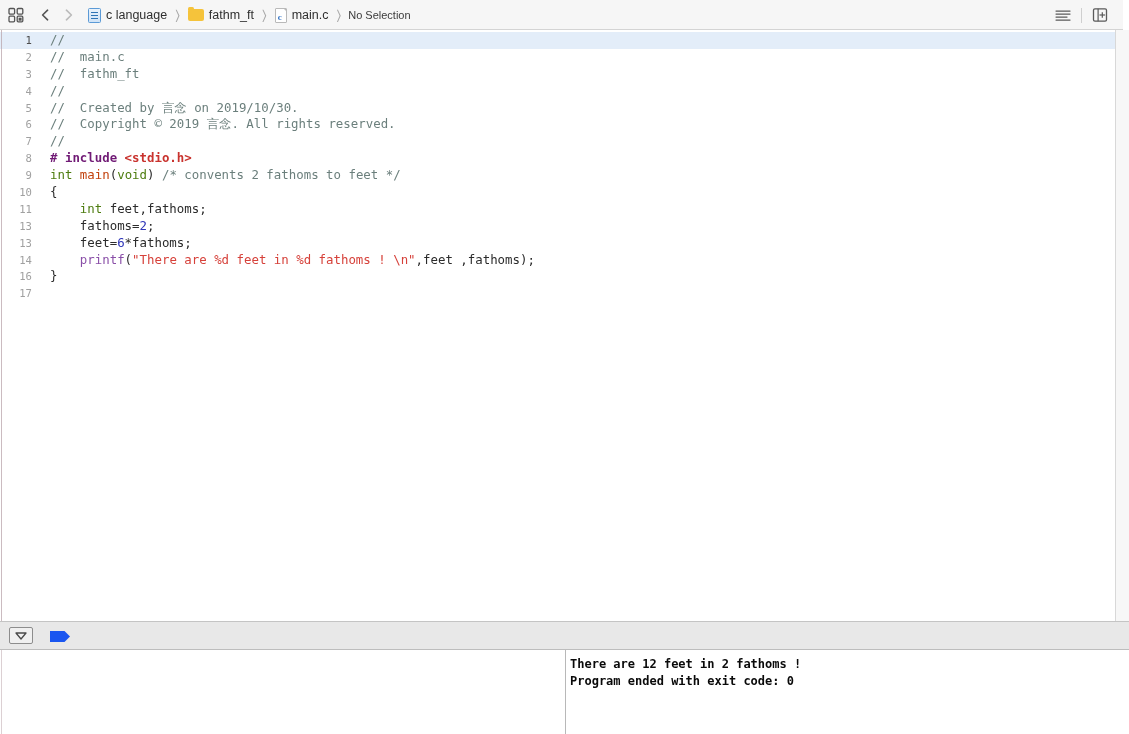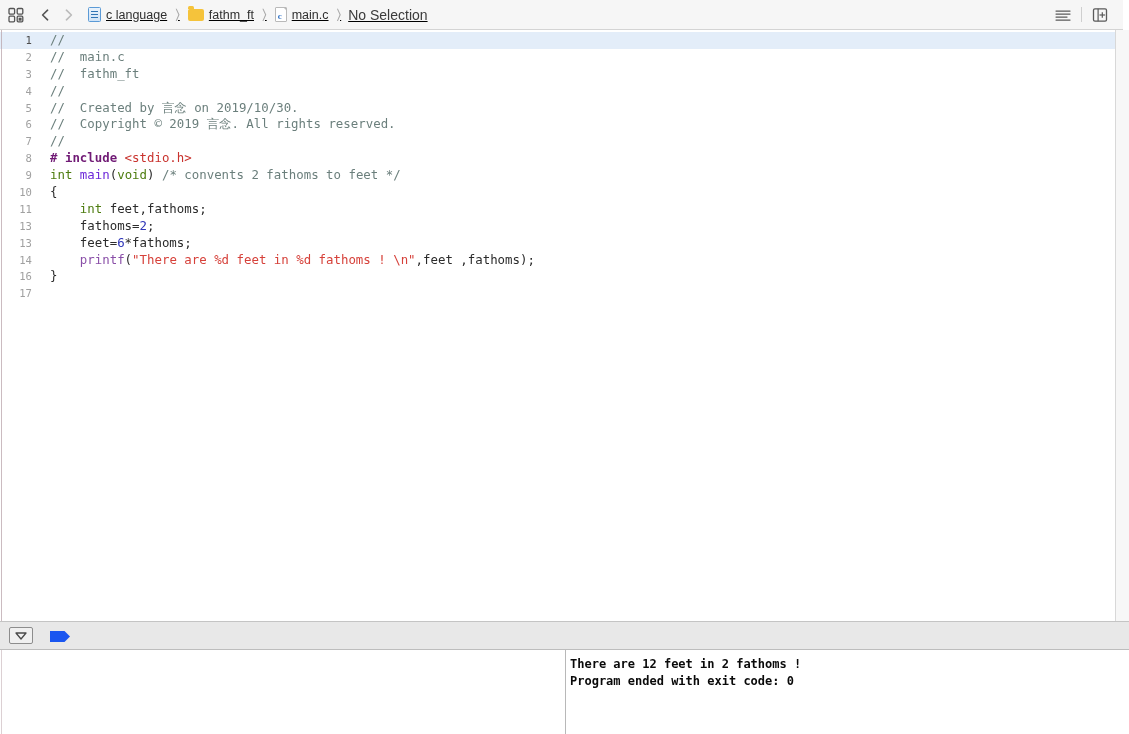--- a/index.html
+++ b/index.html
@@ -23,23 +23,22 @@
 
   
   .toolbar {
     position: absolute;
     left: 0; top: 0;
     width: 1123px;
     height: 30px;
     background: #f6f6f6;
     border-bottom: 1px solid #d4d4d4;
     display: flex;
-    align-items: center;
-    box-sizing: border-box;
-    text-decoration: underline;
+    align-items: flex-start;
+    box-sizing: border-box;
   }
   .tb-left {
     display: flex;
     align-items: center;
     height: 30px;
     padding-left: 7px;
   }
   .grid-icon {
     width: 18px; height: 18px;
     position: relative;
@@ -71,21 +70,21 @@
     white-space: nowrap;
   }
   .crumb-label { margin-left: 5px; color:#2f2f2f; font-size:12.5px; }
   .crumb-sep {
     color: #a8a8a8;
     font-size: 14px;
     margin: 0 7px;
     font-family: "Liberation Sans", sans-serif;
   }
   .crumb-sep.last { margin: 0 6px 0 7px; }
-  .crumb-plain { color:#3b3b3b; font-size:14px; }
+  .crumb-plain { color:#3b3b3b; font-size:11px; }
 
   
   .icon-proj {
     width: 13px; height: 15px;
     background: linear-gradient(#e9f2fb,#cfe3f7);
     border: 1px solid #5b9ad6;
     border-radius: 1.5px;
     position: relative;
     box-sizing: border-box;
   }
@@ -202,23 +201,23 @@
     flex: 1 1 auto;
     white-space: pre;
     color: #2b2b2b;
     padding-left: 12px;
     line-height: 16.9px;
   }
 
   
   .cm  { color: #6b7f7c; }        
   .kw  { color: #4d7c0f; }        
-  .fn  { color: #6d28d9; }        
+  .fn  { color: #c2410c; }        
   .pp  { color: #701a75; font-weight:600;} 
-  .inc { color: #c9332e; font-weight:400;} 
+  .inc { color: #c9332e; font-weight:700;} 
   .str { color: #d6413a; }        
   .num { color: #2e35b8; }        
   .cal { color: #8a4fa8; }        
   .pl  { color: #2b2b2b; }
 
   
   .debugbar {
     position: absolute;
     left: 0; top: 621px;
     width: 1129px;

